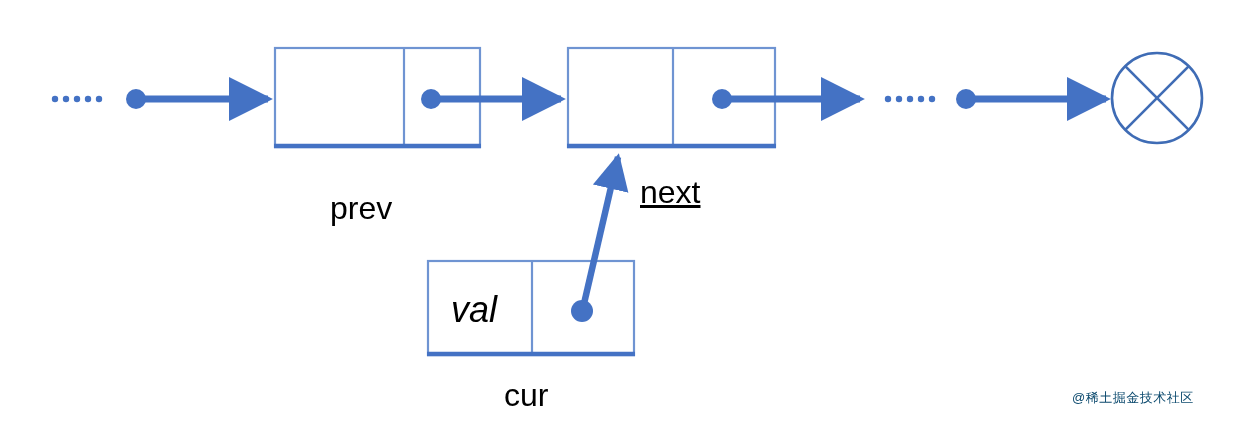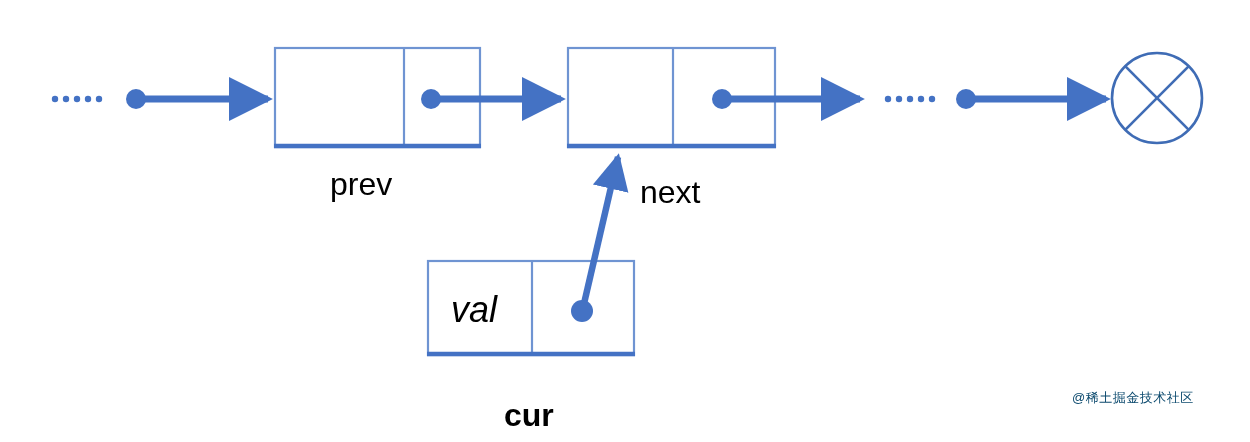--- a/index.html
+++ b/index.html
@@ -34,23 +34,23 @@
   }
   .cell-text {
     position: absolute;
     font-family: "Liberation Sans", sans-serif;
     font-size: 36px;
     color: #000000;
     white-space: nowrap;
     line-height: 1;
     font-style: italic;
   }
-  #label-prev { left: 330px; top: 168px; }
-  #label-next { left: 640px; top: 176px; }
-  #label-cur  { left: 504px; top: 399px; font-weight: bold; }
+  #label-prev { left: 330px; top: 192px; }
+  #label-next { left: 640px; top: 176px; text-decoration: underline; }
+  #label-cur  { left: 504px; top: 379px; }
   #cell-val   { left: 451px; top: 292px; }
   #watermark {
     position: absolute;
     left: 1072px;
     top: 389px;
     font-family: "Liberation Sans", sans-serif;
     font-size: 13px;
     color: #0c4a6e;
     white-space: nowrap;
     letter-spacing: 0.5px;

